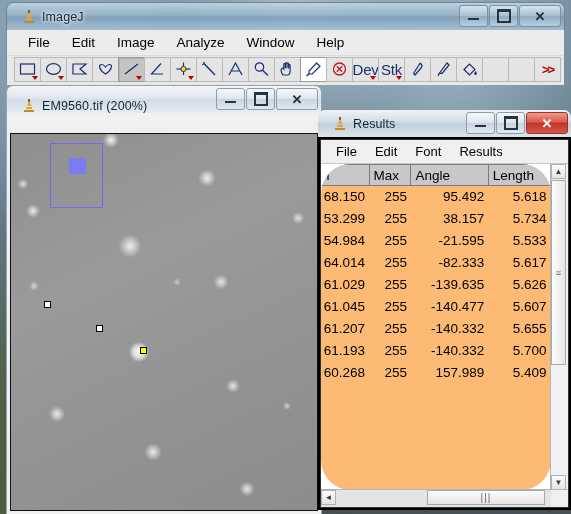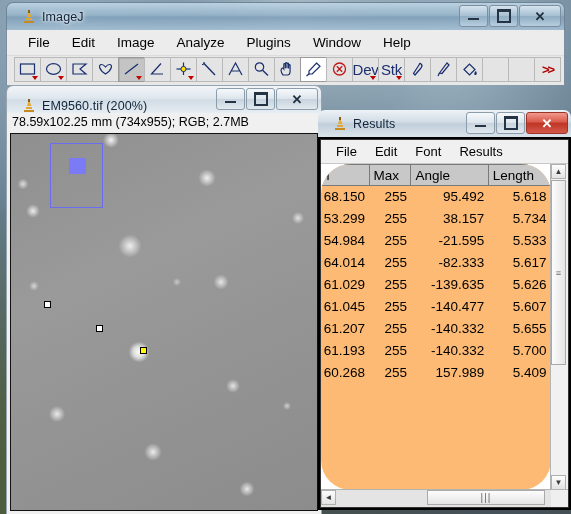--- a/index.html
+++ b/index.html
@@ -178,21 +178,20 @@
           <span class="glyph-x">✕</span>
         </span>
     </span>
   </div>
   <div class="body">
     <div class="menubar" id="ij-menubar">
         <div class="menu-item">File</div>
         <div class="menu-item">Edit</div>
         <div class="menu-item">Image</div>
         <div class="menu-item">Analyze</div>
-        <div class="menu-item">Plugins</div>
         <div class="menu-item">Window</div>
         <div class="menu-item">Help</div>
       </div>
     <div class="toolbar" id="ij-toolbar">
         <div class="tool">
           <span>
             <svg width="19" height="17" viewBox="0 0 19 17">
               <rect x="2.5" y="3" width="14" height="10" stroke="#1a2f6e" fill="none" stroke-width="1.2"></rect>
             </svg>
           </span>
@@ -348,21 +347,20 @@
         </span>
       <span class="cbtn">
           <i class="glyph-max"></i>
         </span>
       <span class="cbtn close-wide">
           <span class="glyph-x">✕</span>
         </span>
     </span>
   </div>
   <div class="body">
-    <div class="status-line">78.59x102.25 mm (734x955); RGB; 2.7MB</div>
     <div class="canvas-wrap">
       <div class="canvas-img"></div>
       <div class="roi-rect" style="left:39px;top:9px;width:53px;height:65px;"></div>
       <div class="roi-fill" style="left:58px;top:24px;width:17px;height:16px;"></div>
       <svg class="overlay">
         <polyline points="36,170 88,194 132,216" fill="none" stroke="#ffff00" stroke-width="1.6"></polyline>
       </svg>
       <span class="handle" style="left:33px;top:167px;"></span>
       <span class="handle" style="left:85px;top:191px;"></span>
       <span class="handle" style="left:129px;top:213px;background:#ffff00;"></span>

